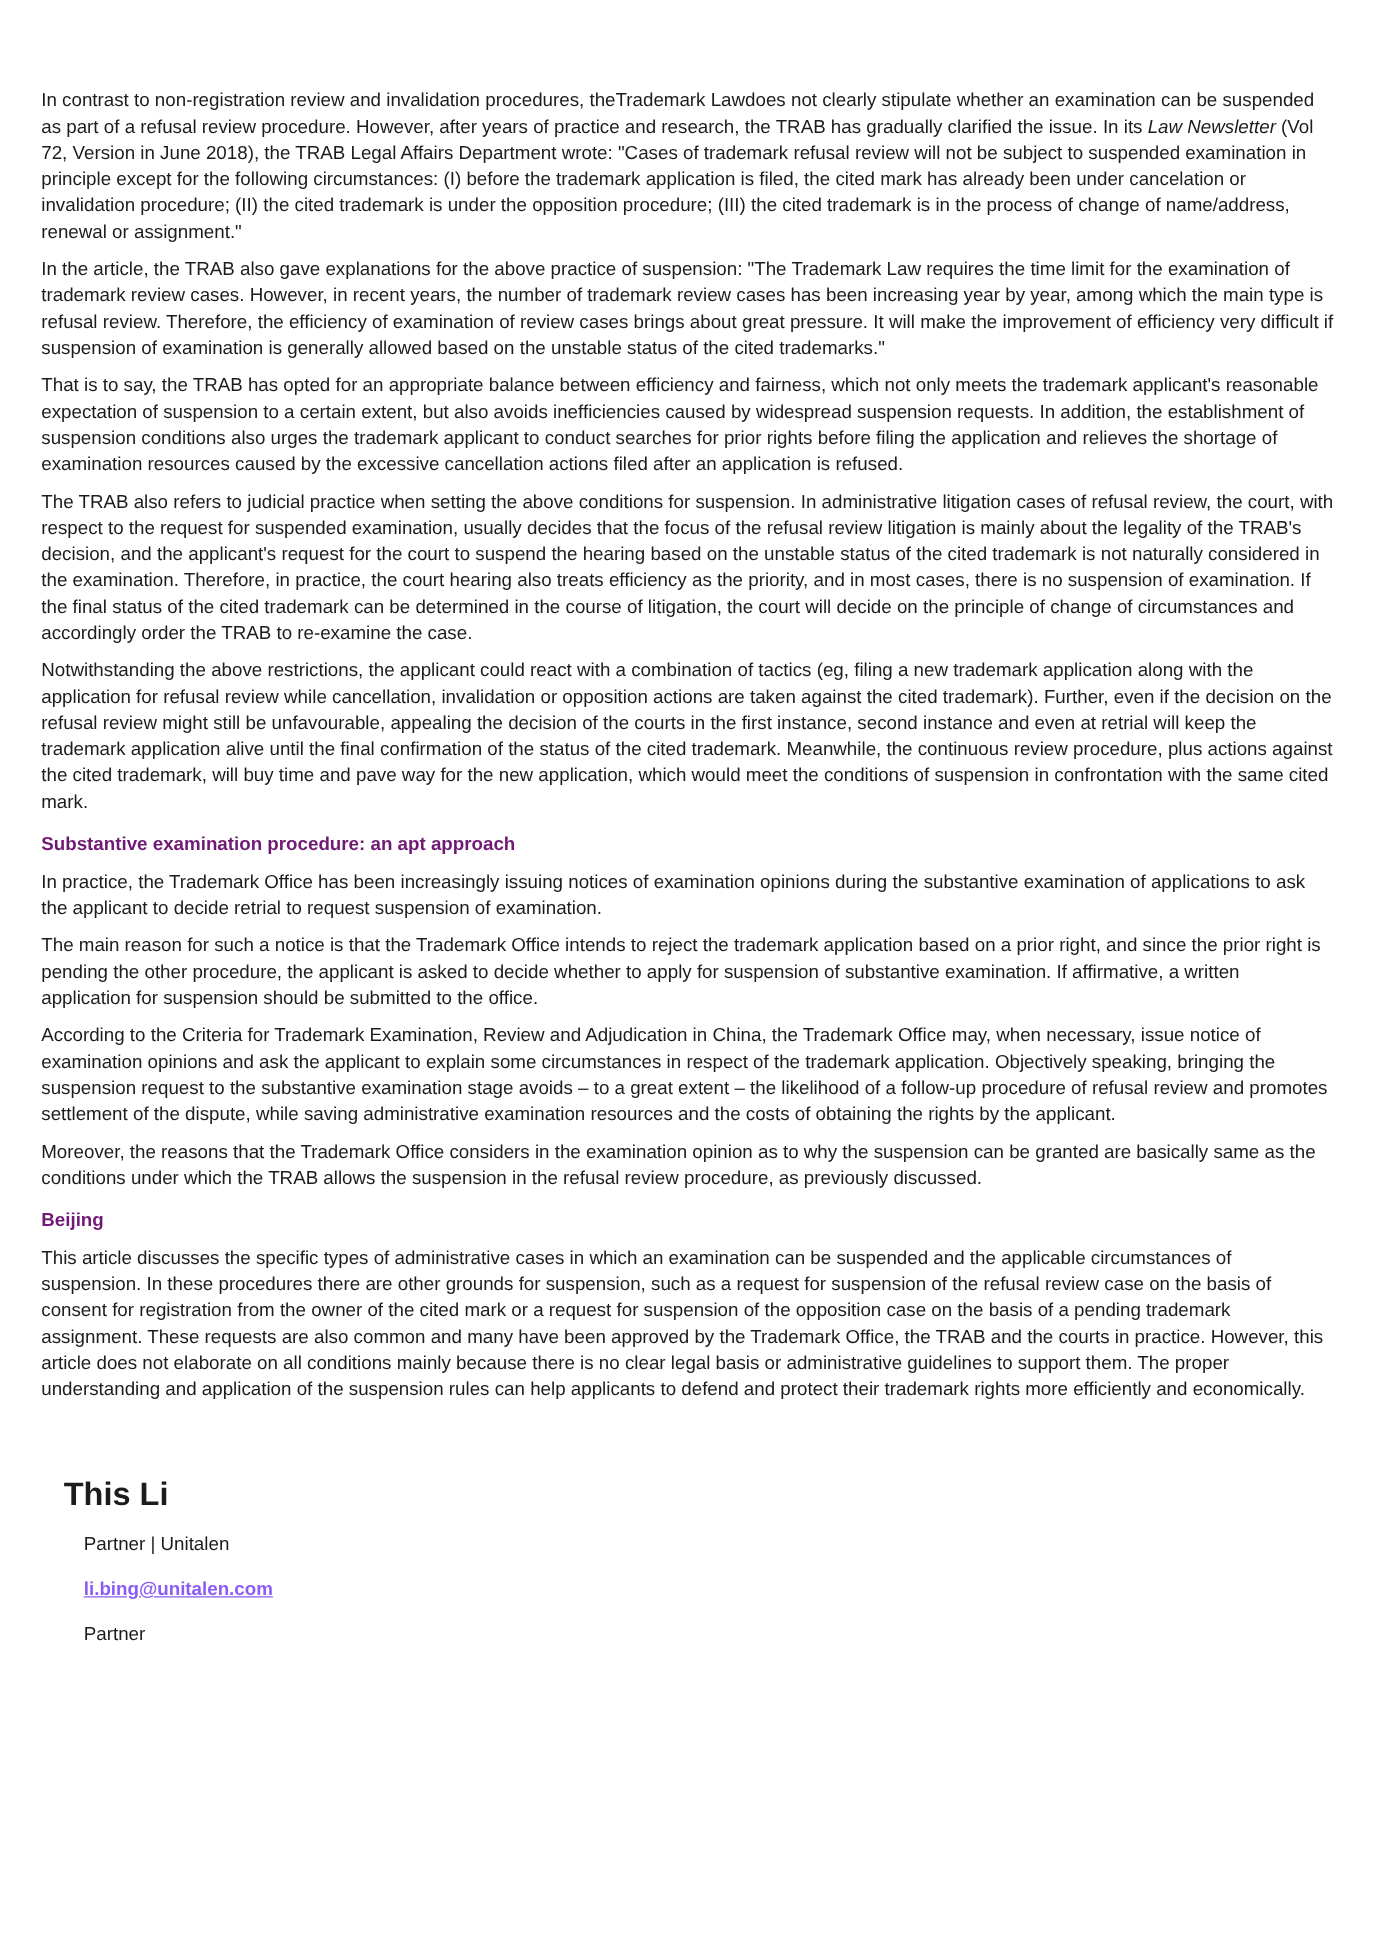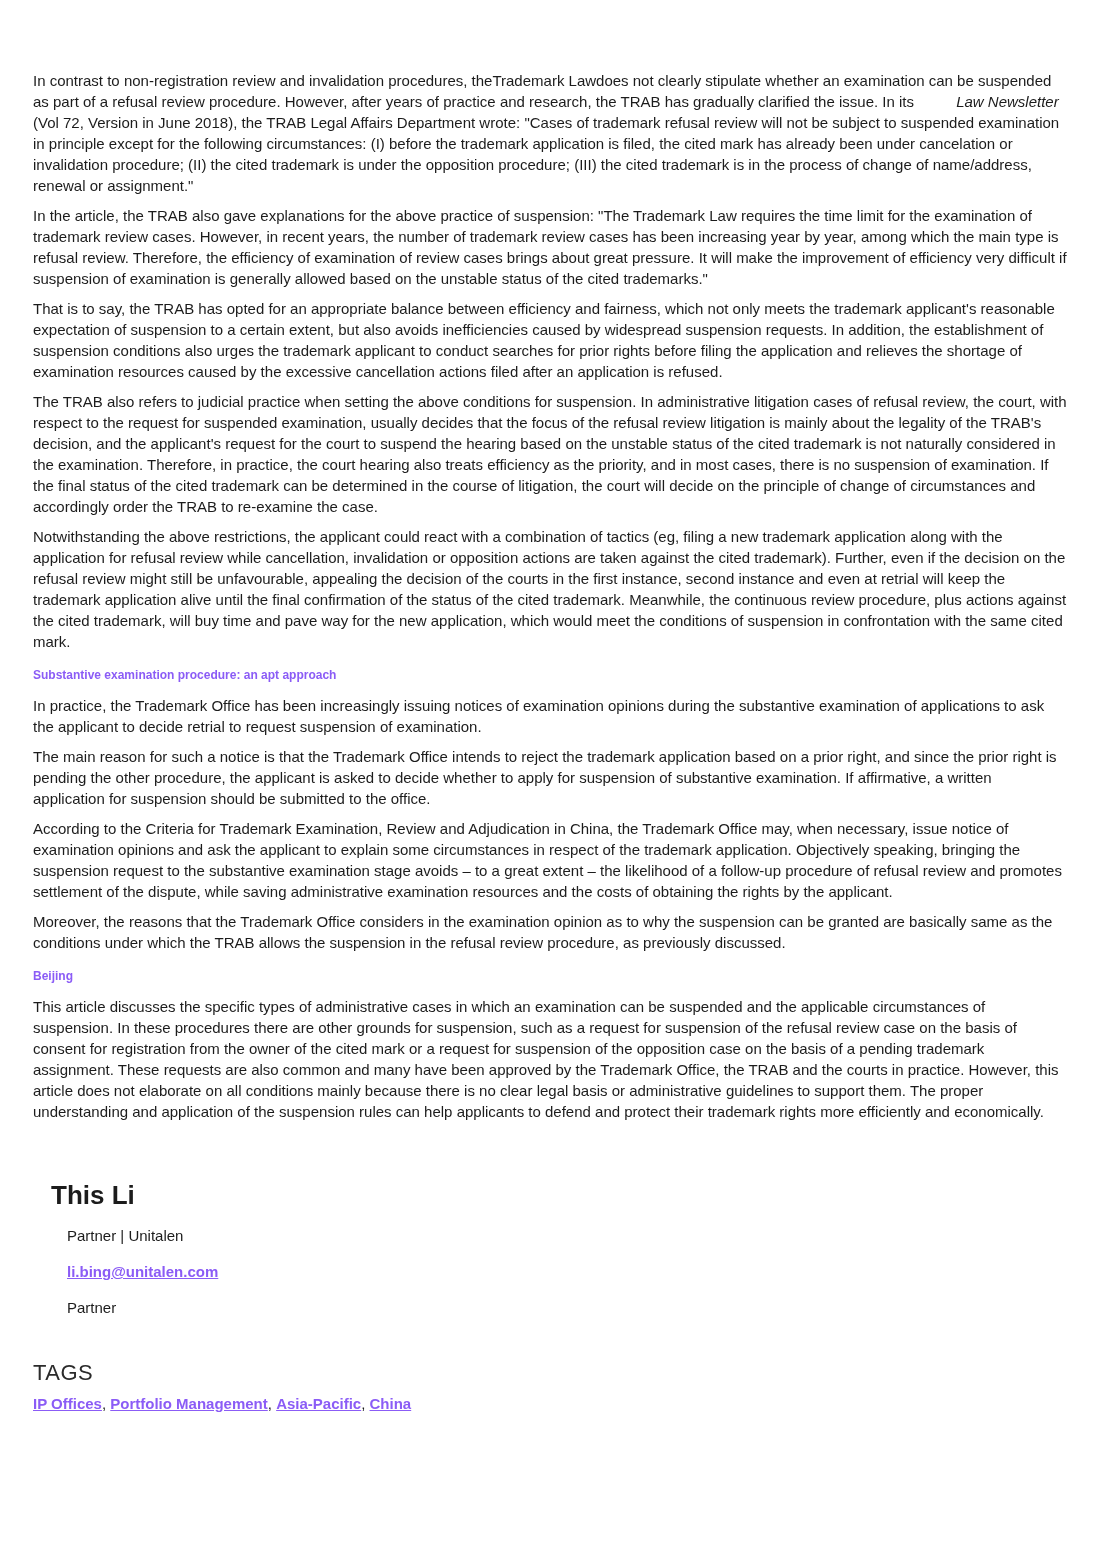--- a/index.html
+++ b/index.html
@@ -17,27 +17,27 @@
     padding: 70px 33px 0 33px;
     box-sizing: border-box;
   }
   .article p {
     font-size: 15px;
     line-height: 21px;
     margin: 0 0 9px 0;
     color: #1c1c1c;
   }
   .article h3 {
-    font-size: 12px;
+    font-size: 15px;
     line-height: 21px;
     font-weight: 700;
     margin: 13px 0 9px 0;
-    color: #8b5cf6;
+    color: #701a75;
   }
-  .italic { font-style: italic; margin-left: 38px; }
+  .italic { font-style: italic; }
   .author-block {
     margin: 58px 0 0 18px;
   }
   .author-name {
     font-size: 26px;
     line-height: 30px;
     font-weight: 600;
     margin: 0 0 9px 0;
   }
   .author-line {
@@ -95,18 +95,14 @@
 
   </div>
 
   <div class="author-block">
     <div class="author-name">This Li</div>
     <p class="author-line">Partner | Unitalen</p>
     <p class="author-line"><a class="link">li.bing@unitalen.com</a></p>
     <p class="author-line">Partner</p>
   </div>
 
-  <div class="tags-block">
-    <div class="tags-heading">TAGS</div>
-    <div class="tags-line"><a class="link">IP Offices</a><span class="tag-separator">, </span><a class="link">Portfolio Management</a><span class="tag-separator">, </span><a class="link">Asia-Pacific</a><span class="tag-separator">, </span><a class="link">China</a></div>
-  </div>
 
 </div>
 
 </body></html>

